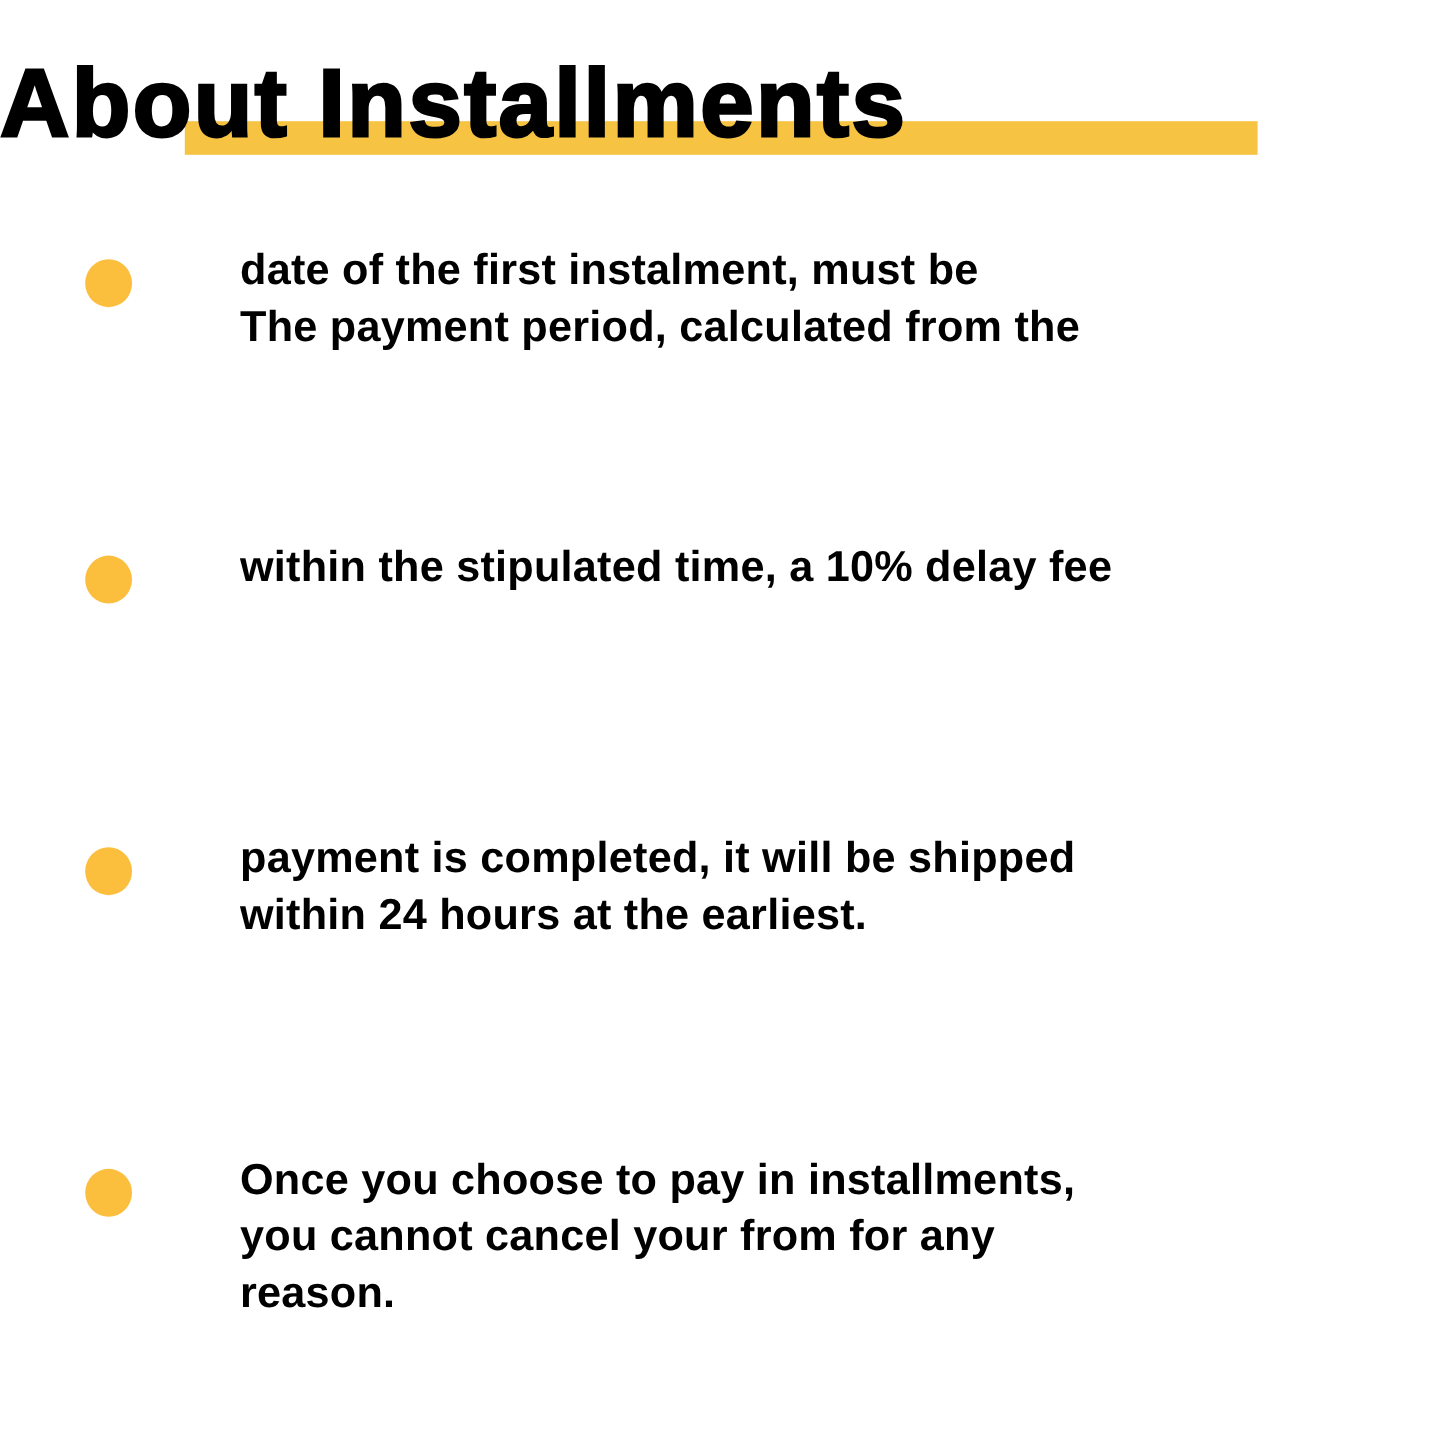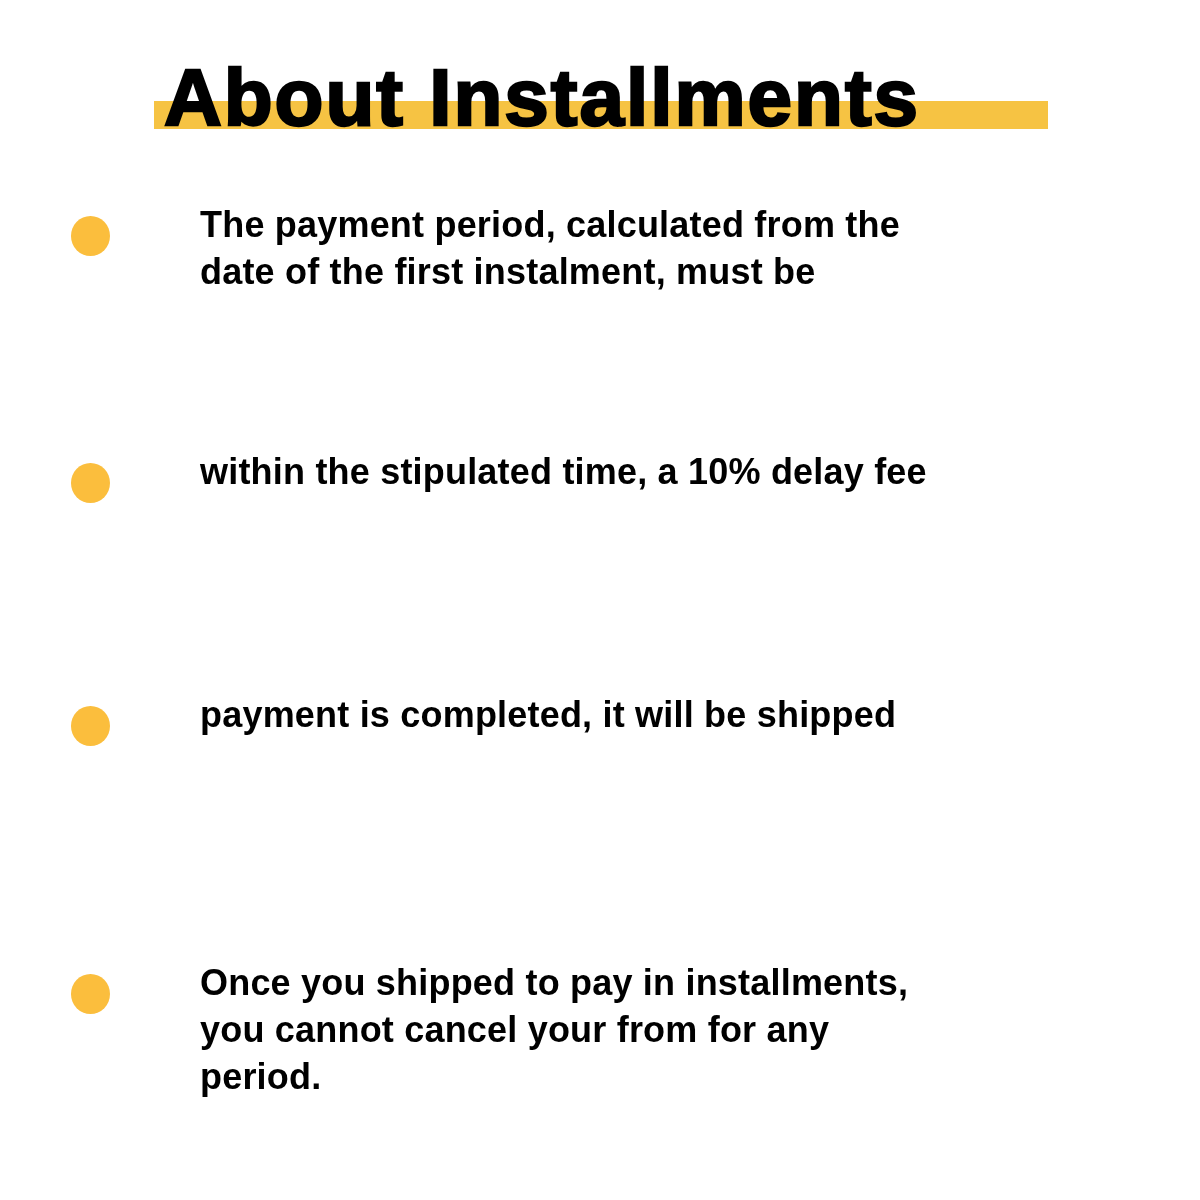--- a/index.html
+++ b/index.html
@@ -29,22 +29,22 @@
     top: 101px;
     width: 894px;
     height: 28px;
     background: var(--highlight, #F6C343);
   }
   .page-title {
     position: absolute;
     left: 0;
     top: 46px;
     width: 1060px;
-    margin: 12px;
-    text-align: center;
+    margin: 0;
+    text-align: left;
     font-size: 80px;
     line-height: 80px;
     font-weight: 900;
     letter-spacing: 2px;
     color: var(--text, #000000);
     -webkit-text-stroke: 2.5px var(--text, #000000);
   }
 
   
   .bullet-row {
@@ -85,39 +85,40 @@
 <body>
 
 <div class="title-section">
   <div class="title-highlight-bar"></div>
   <h1 class="page-title">About Installments</h1>
 </div>
 
 <div class="bullet-row bullet-row-1">
   <span class="bullet-dot"></span>
   <div class="bullet-text">
+    <div class="bullet-line">date of the first instalment, must be</div>
     <div class="bullet-line">The payment period, calculated from the</div>
-    <div class="bullet-line">date of the first instalment, must be</div>
   </div>
 </div>
 
 <div class="bullet-row bullet-row-2">
   <span class="bullet-dot"></span>
   <div class="bullet-text">
     <div class="bullet-line">within the stipulated time, a 10% delay fee</div>
   </div>
 </div>
 
 <div class="bullet-row bullet-row-3">
   <span class="bullet-dot"></span>
   <div class="bullet-text">
     <div class="bullet-line">payment is completed, it will be shipped</div>
+    <div class="bullet-line">within 24 hours at the earliest.</div>
   </div>
 </div>
 
 <div class="bullet-row bullet-row-4">
   <span class="bullet-dot"></span>
   <div class="bullet-text">
-    <div class="bullet-line">Once you shipped to pay in installments,</div>
+    <div class="bullet-line">Once you choose to pay in installments,</div>
     <div class="bullet-line">you cannot cancel your from for any</div>
-    <div class="bullet-line">period.</div>
+    <div class="bullet-line">reason.</div>
   </div>
 </div>
 
 </body></html>

